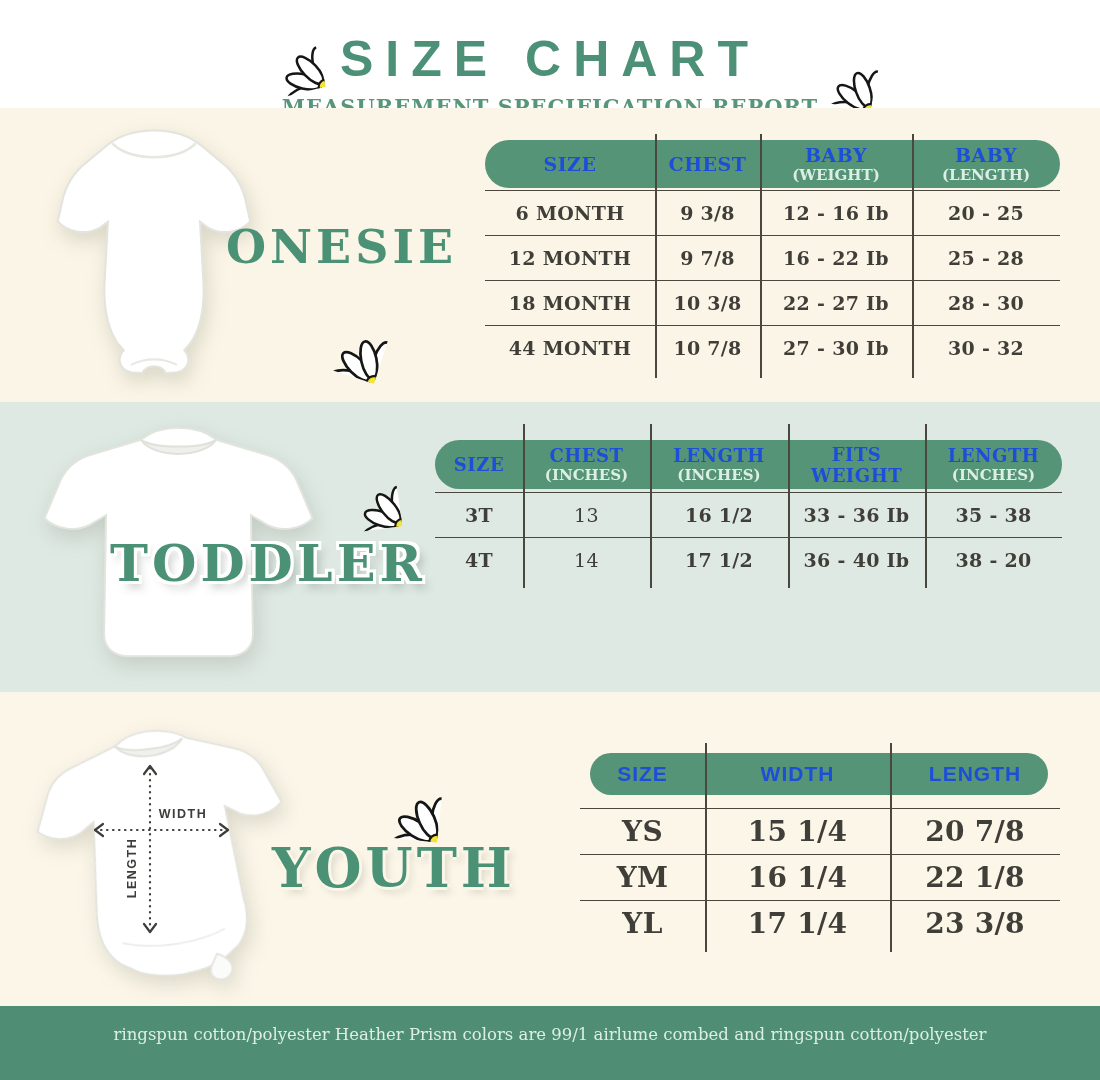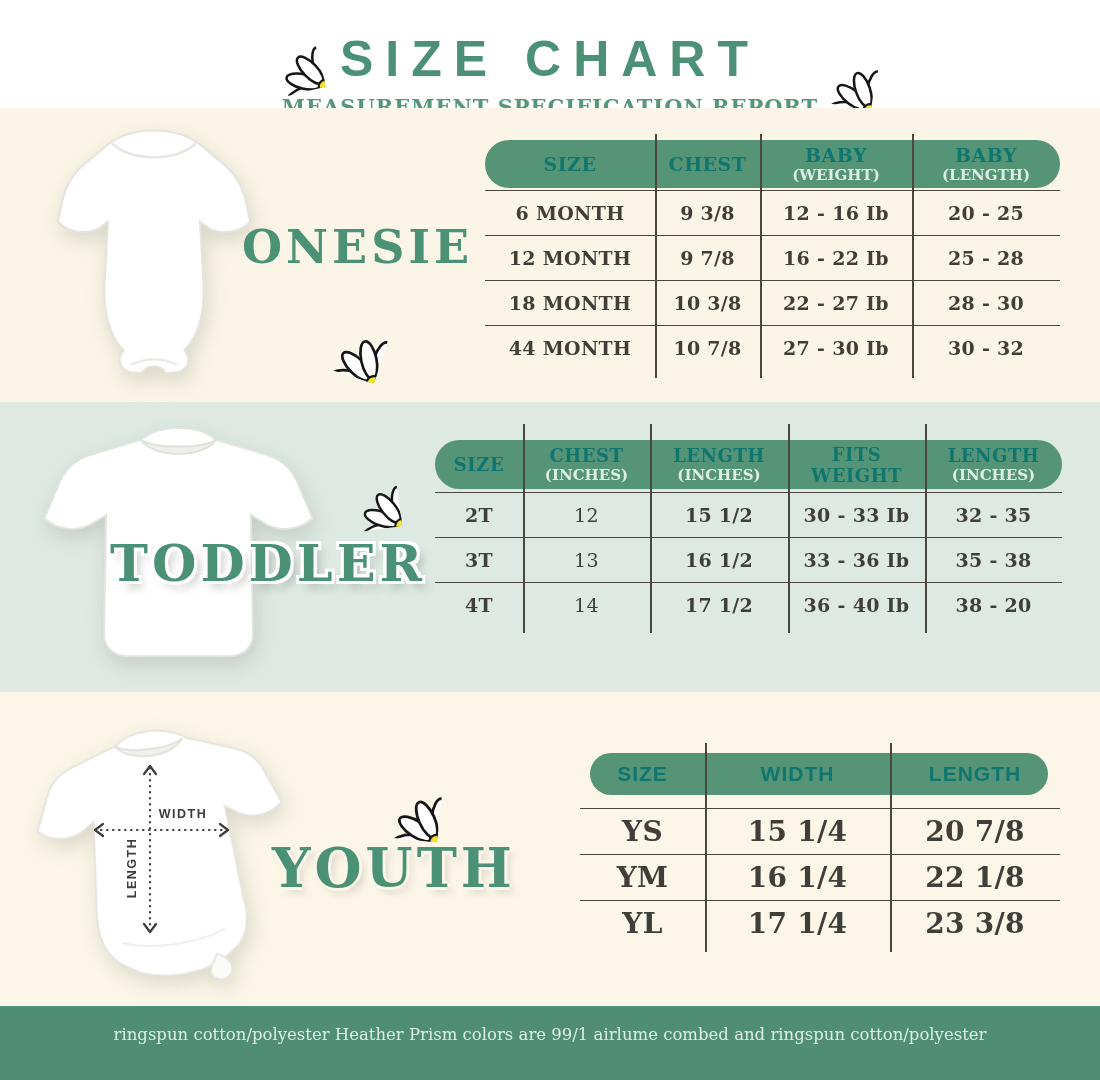--- a/index.html
+++ b/index.html
@@ -17,37 +17,37 @@
   .main-title{font:800 50px "Liberation Sans",sans-serif;letter-spacing:12px;color:#4c9177;margin-top:20px;}
   .sub-title{margin-top:6px;font:700 21px "DejaVu Serif",serif;letter-spacing:1px;color:#579679;}
 
   
   .daisy{position:absolute;}
   .daisy svg{display:block;width:100%;height:100%;}
 
   
   .seclabel{position:absolute;font-family:"DejaVu Serif",serif;font-weight:700;color:#4b9175;
             letter-spacing:4px;white-space:nowrap;z-index:3;}
-  .lbl-onesie{left:242px;top:112px;font-size:46px;}
+  .lbl-onesie{left:226px;top:112px;font-size:46px;}
   .lbl-toddler{left:110px;top:131px;font-size:51px;
       text-shadow:3px 0 0 #fff,-3px 0 0 #fff,0 3px 0 #fff,0 -3px 0 #fff,
                   3px 3px 0 #fff,-3px -3px 0 #fff,3px -3px 0 #fff,-3px 3px 0 #fff,6px 7px 8px rgba(60,70,60,.25);}
   .lbl-youth{left:272px;top:144px;font-size:54px;
       text-shadow:3px 0 0 #fbf6e8,-3px 0 0 #fbf6e8,0 3px 0 #fbf6e8,0 -3px 0 #fbf6e8,5px 6px 7px rgba(90,90,70,.18);}
 
   
   .garment{position:absolute;z-index:1;}
   .garment svg{display:block;width:100%;height:100%;filter:drop-shadow(3px 8px 10px rgba(110,110,90,.22));}
 
   
   .sizetable{position:absolute;z-index:4;}
   .pill{position:absolute;left:0;right:0;top:0;background:#569478;}
   .header-row{position:relative;display:grid;align-items:center;text-align:center;}
   .hcell{display:flex;flex-direction:column;justify-content:center;line-height:1.08;}
-  .hmain{font:700 19px "DejaVu Serif",serif;color:#0f766e;letter-spacing:.5px;}
+  .hmain{font:700 19px "DejaVu Serif",serif;color:#1d4ed8;letter-spacing:.5px;}
   .hsub{font:700 15px "DejaVu Serif",serif;color:#ddefe5;}
   .hsub:empty{display:none;}
   .brow{display:grid;align-items:center;text-align:center;border-top:1.6px solid #4a473f;}
   .bcell{font:700 19px "DejaVu Serif",serif;color:#403e39;letter-spacing:.3px;}
   .bcell.reg{font-weight:400;}
   .vline{position:absolute;width:1.6px;background:#4a473f;z-index:5;}
 
   .t-onesie{left:485px;top:32px;width:575px;}
   .t-onesie .pill{height:48px;border-radius:25px;}
   .t-onesie .header-row{height:48px;grid-template-columns:170px 105px 152px 148px;}
@@ -224,27 +224,20 @@
           <span class="hmain">FITS</span>
           <span class="hmain">WEIGHT</span>
         </div>
       <div class="hcell">
           <span class="hmain">LENGTH</span>
           <span class="hsub">(INCHES)</span>
         </div>
     </div>
     <div class="tbody">
       <div class="brow">
-        <div class="bcell">2T</div>
-        <div class="bcell reg">12</div>
-        <div class="bcell">15 1/2</div>
-        <div class="bcell">30 - 33 Ib</div>
-        <div class="bcell">32 - 35</div>
-      </div>
-      <div class="brow">
         <div class="bcell">3T</div>
         <div class="bcell reg">13</div>
         <div class="bcell">16 1/2</div>
         <div class="bcell">33 - 36 Ib</div>
         <div class="bcell">35 - 38</div>
       </div>
       <div class="brow">
         <div class="bcell">4T</div>
         <div class="bcell reg">14</div>
         <div class="bcell">17 1/2</div>

